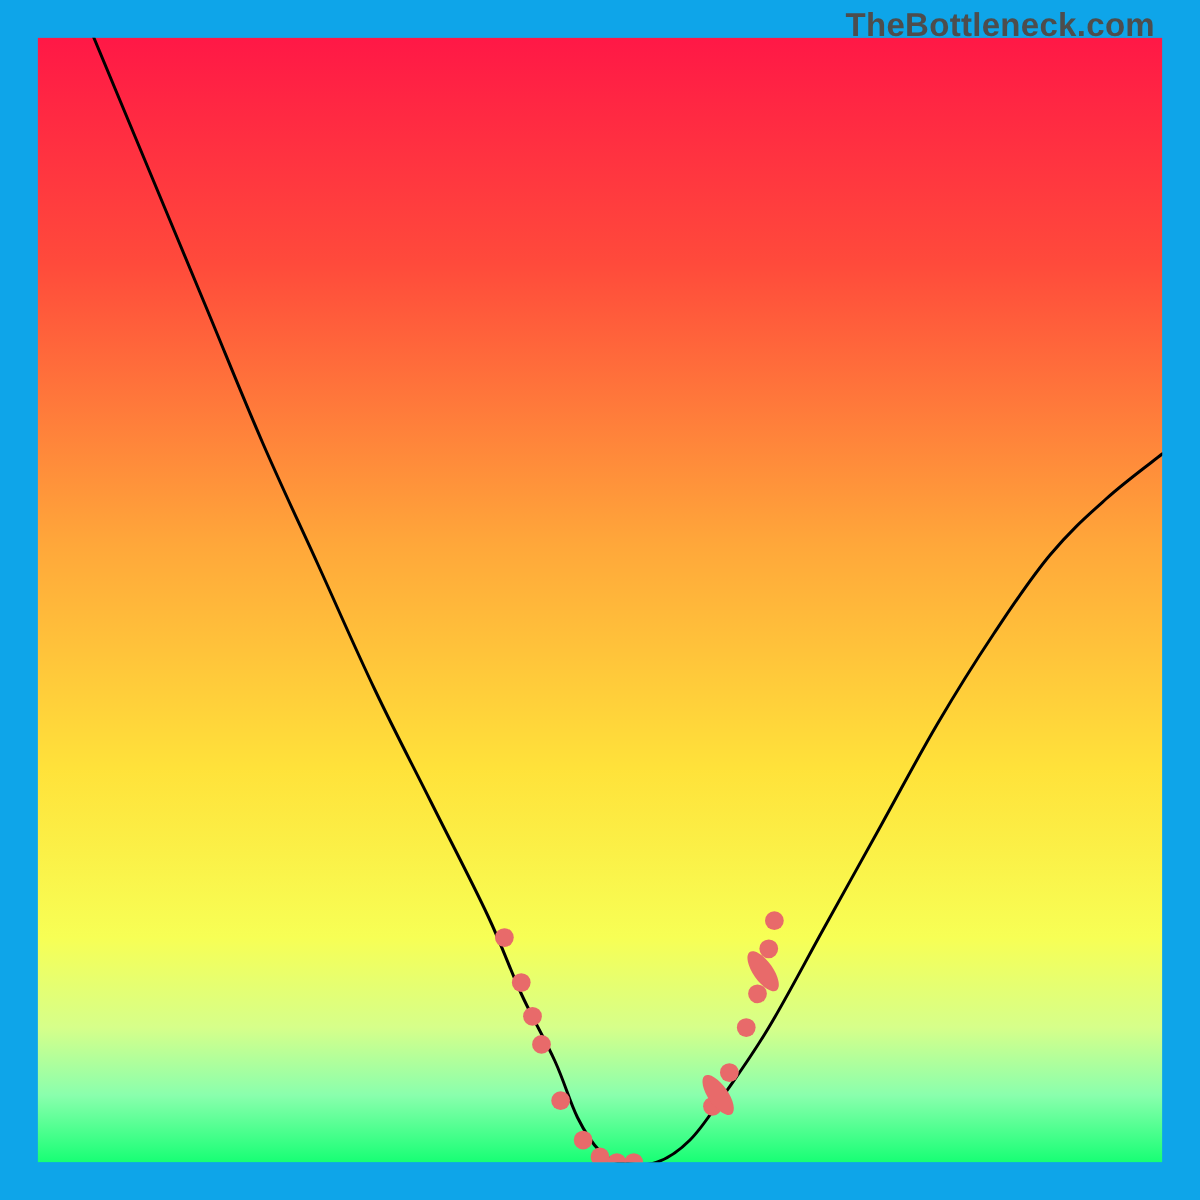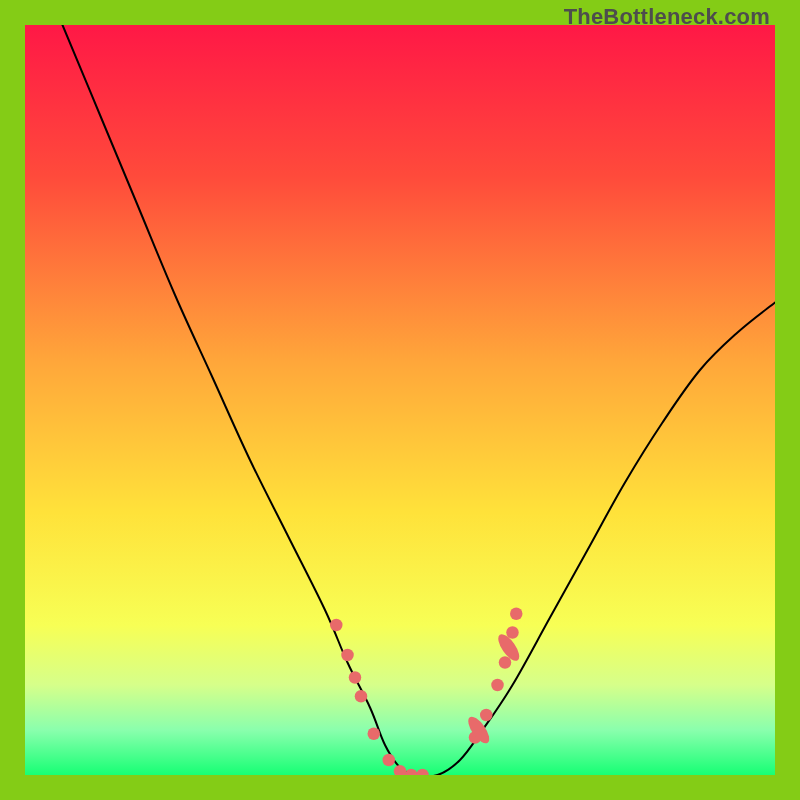--- a/index.html
+++ b/index.html
@@ -7,21 +7,21 @@
     padding: 0;
     width: 800px;
     height: 800px;
     background: #000;
     overflow: hidden;
   }
   .frame {
     position: absolute;
     left: 0; top: 0;
     width: 800px; height: 800px;
-    background: #84cc16;
+    background: #0ea5e9;
   }
   .plot {
     position: absolute;
     left: 25px; top: 25px;
     width: 750px; height: 750px;
     overflow: hidden;
   }
   .watermark {
     position: absolute;
     top: 4px;

